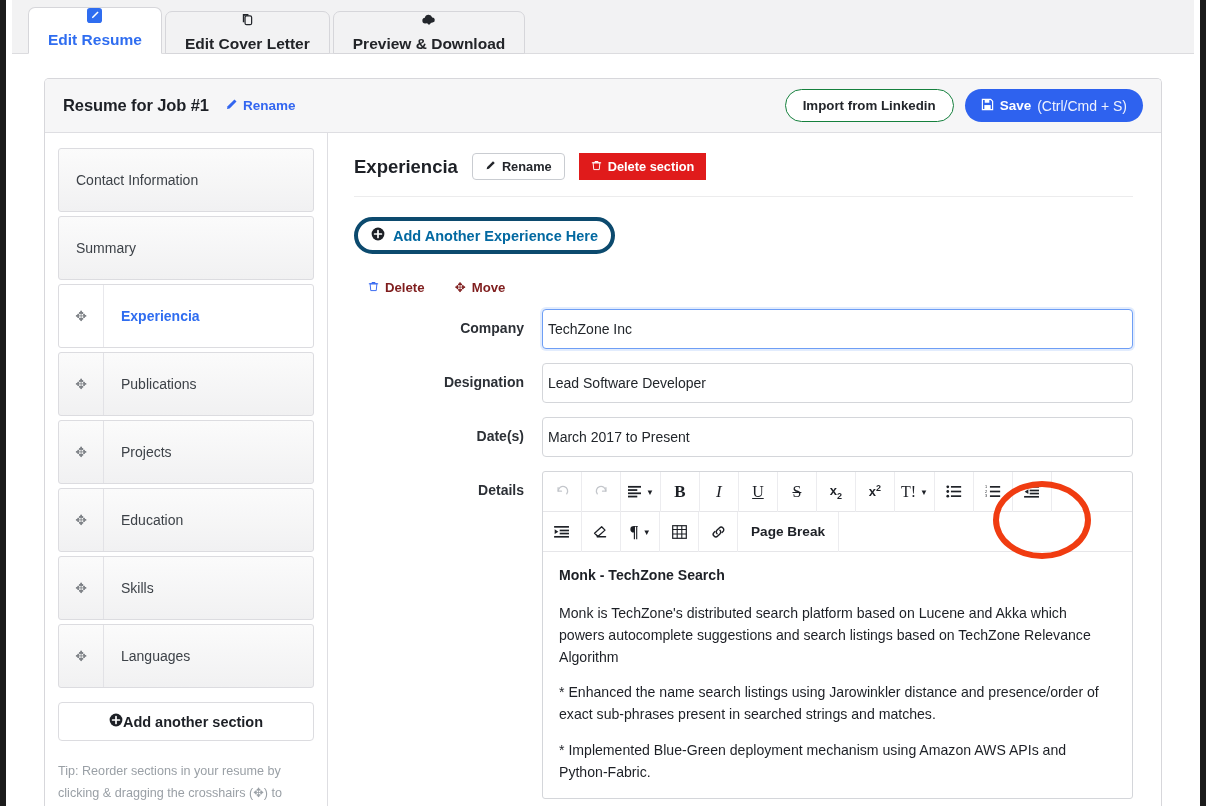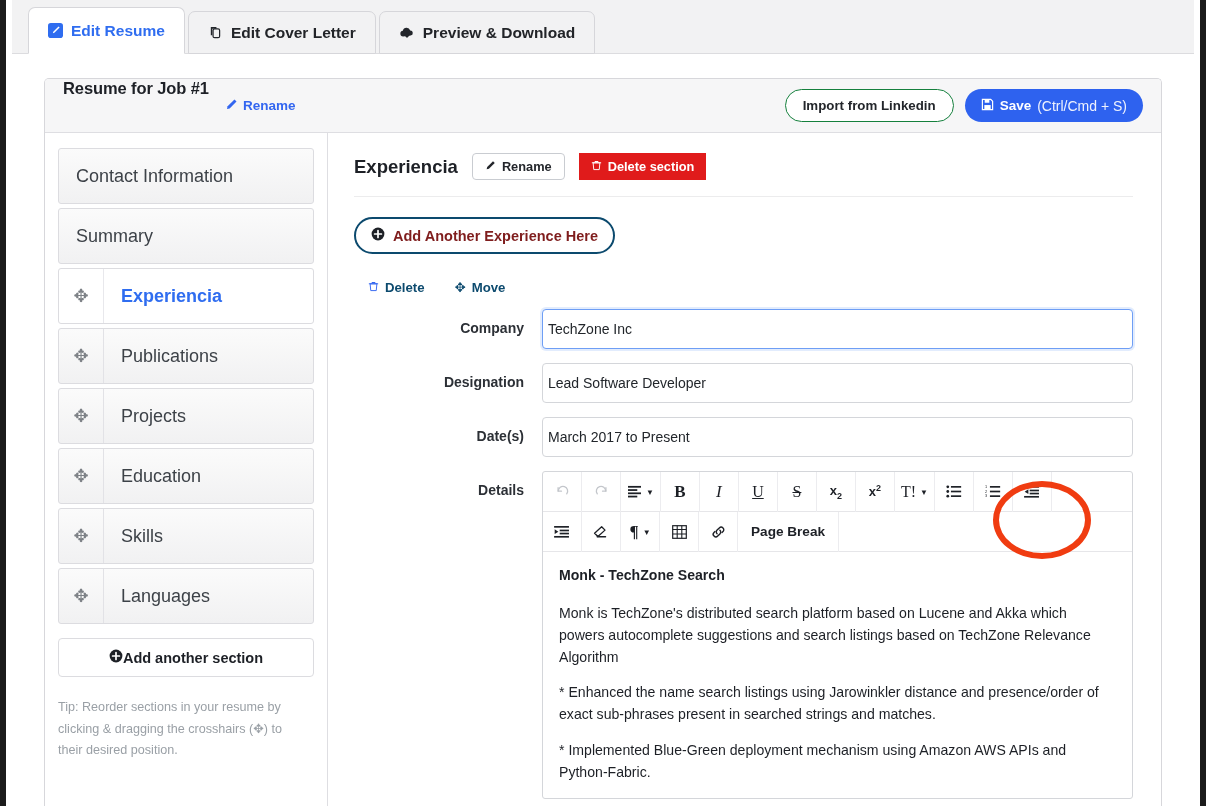--- a/index.html
+++ b/index.html
@@ -28,20 +28,21 @@
     padding: 0 19px;
     display: flex; align-items: center; gap: 8px;
     background: #f2f2f3;
     border: 1px solid #d6d6da;
     border-bottom: 1px solid #d6d6da;
     border-radius: 7px 7px 0 0;
     margin-right: 3px;
     font-size: 15.5px; font-weight: bold; color: #222428;
     cursor: pointer;
     white-space: nowrap;
+    flex-direction: column;
   }
   .tab.active {
     background: #ffffff;
     color: #2f6df0;
     border-bottom-color: #ffffff;
     height: 47px;
   }
   .tabico { display: inline-flex; align-items: center; }
   
   .card {
@@ -49,21 +50,21 @@
     border: 1px solid #d7d7db;
     border-bottom: none;
     border-radius: 5px 5px 0 0;
     background: #ffffff;
     overflow: hidden;
   }
   .cardhead {
     height: 54px;
     background: #f6f6f7;
     border-bottom: 1px solid #dedee2;
-    display: flex; 
+    display: flex; align-items: center;
     padding: 0 18px 0 18px;
   }
   .cardtitle { font-size: 16.5px; font-weight: bold; color: #1d2026; letter-spacing: -0.1px; }
   .renamelink {
     margin-left: 16px; color: #3366f0; font-size: 13.5px; font-weight: bold;
     display: flex; align-items: center; gap: 5px; cursor: pointer;
   }
   .headbtns { margin-left: auto; display: flex; align-items: center; gap: 11px; }
   .btn-outline {
     height: 33px; padding: 0 17px; border-radius: 17px;
@@ -81,25 +82,25 @@
   
   .body { position: absolute; left: 0; right: 0; top: 54px; bottom: 0; display: flex; }
   .sidebar {
     width: 283px; flex: 0 0 283px;
     border-right: 1px solid #dedee2;
     padding: 15px 13px 0 13px;
     background: #fff;
     position: relative;
   }
   .sec {
-    height: 56px; margin-bottom: 4px;
+    height: 64px; margin-bottom: 4px;
     border: 1px solid #dcdce0; border-radius: 3px;
     background: linear-gradient(#fbfbfb, #f1f1f2);
     display: flex; align-items: center;
-    font-size: 18px; color: #3d4248;
+    font-size: 14px; color: #3d4248;
     cursor: pointer; overflow: hidden;
   }
   .sec.active { background: #fff; color: #2f6df0; font-weight: bold; }
   .sec .grip {
     width: 45px; flex: 0 0 45px; display: flex; align-items: center; justify-content: center;
     color: #7d8186; border-right: 1px solid #e2e2e6; align-self: stretch;
   }
   .sec.active .grip { border-right-color: #e8e8ec; }
   .sec .seclabel { padding-left: 17px; }
   .sec.plain .seclabel { padding-left: 17px; }
@@ -126,26 +127,26 @@
   .btn-danger {
     height: 27px; padding: 0 12px; border-radius: 0;
     border: none; background: #e01b1b; color: #fff;
     font-size: 12.8px; font-weight: bold; cursor: pointer;
     display: flex; align-items: center; gap: 6px;
   }
   .subnote { margin-top: 11px; font-size: 12.9px; color: #9aa0a6; }
   .divider { margin-top: 16px; border-top: 1px solid #ececed; }
   .addexp {
     margin-top: 20px; height: 37px; width: 261px;
-    border: 2px solid #0c4a6e; border-radius: 19px; background: #fff;
+    border: 4px solid #0c4a6e; border-radius: 19px; background: #fff;
     display: flex; align-items: center; justify-content: center; gap: 8px;
-    font-size: 14.5px; font-weight: bold; color: #7f1d1d; cursor: pointer;
+    font-size: 14.5px; font-weight: bold; color: #0369a1; cursor: pointer;
   }
   .rowacts { margin-top: 26px; display: flex; align-items: center; gap: 30px; padding-left: 14px; }
-  .act { color: #0c4a6e; font-size: 13.2px; font-weight: bold; display: flex; align-items: flex-start; gap: 6px; cursor: pointer; }
+  .act { color: #7f1d1d; font-size: 13.2px; font-weight: bold; display: flex; align-items: flex-start; gap: 6px; cursor: pointer; }
   
   .frow { display: flex; align-items: flex-start; margin-top: 14px; }
   .flabel { width: 188px; flex: 0 0 188px; text-align: right; padding-right: 18px; padding-top: 11px;
             font-size: 14px; font-weight: bold; color: #2c3036; }
   .finput {
     flex: 1 1 auto; height: 40px; border: 1px solid #d4d6da; border-radius: 4px;
     padding: 0 5px; font-size: 14px; color: #22262b; background: #fff;
     font-family: "Liberation Sans", "DejaVu Sans", sans-serif;
     outline: none;
   }

